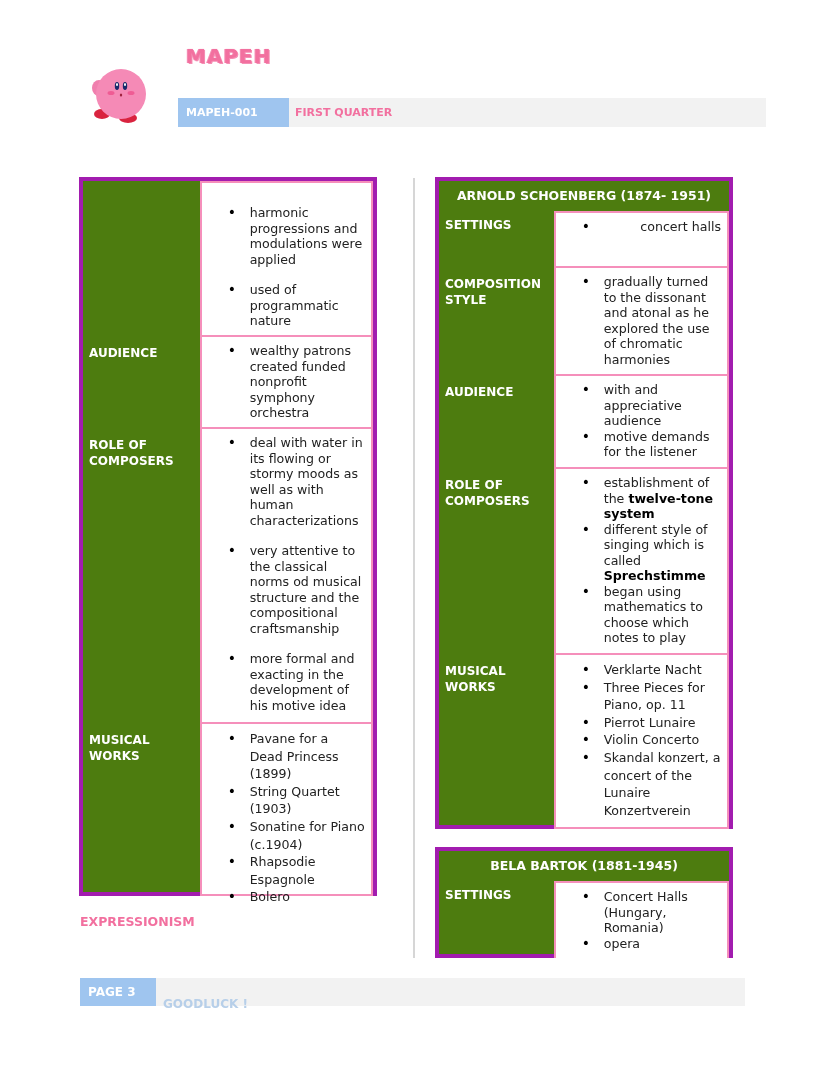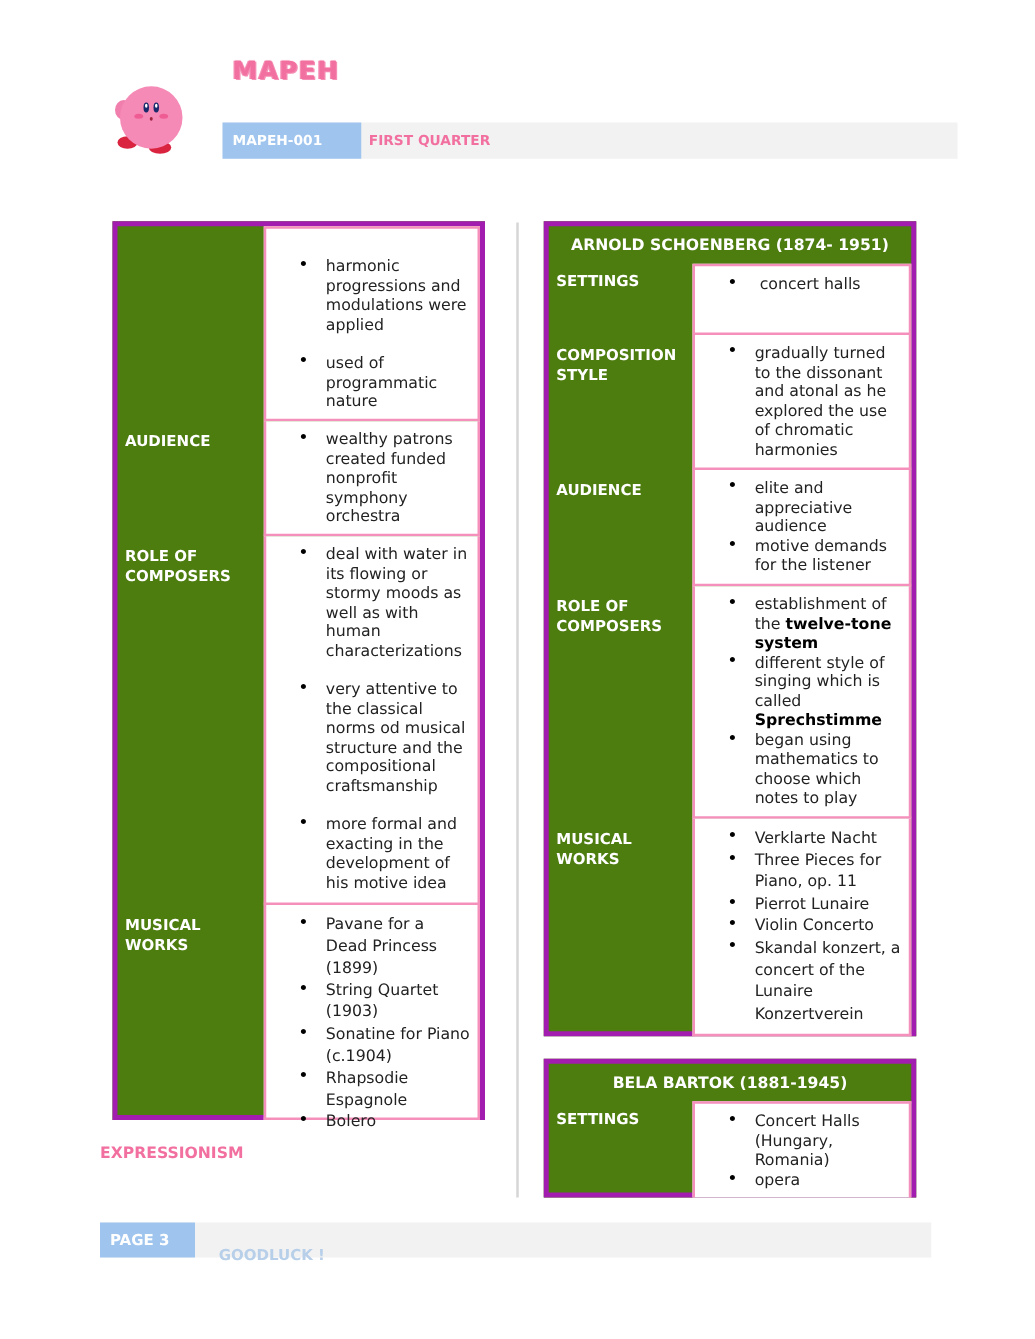--- a/index.html
+++ b/index.html
@@ -25,21 +25,21 @@
   .cell ul { list-style: none; }
   .cell li { position: relative; padding-left: 48px; }
   .cell li::before { content: "\2022"; position: absolute; left: 26px; top: 0; font-size: 14px; color: #000; }
   .cell li.gap { margin-top: 15px; }
   .cell b { font-weight: bold; color: #000; }
   .tbl-head { color: #fff; font-weight: bold; font-size: 12.5px; text-align: center; height: 30px; line-height: 30px; }
 
   .divider { position: absolute; left: 413px; top: 178px; width: 2px; height: 780px; background: #d6d6d6; }
   .section-label { position: absolute; left: 80px; top: 914px; color: #f2709f; font-weight: bold; font-size: 12.5px; }
 
-  .foot-bar { position: absolute; left: 80px; top: 978px; width: 665px; height: 28px; background: #f2f2f2; display: flex; align-items: center; gap: 12px; }
+  .foot-bar { position: absolute; left: 80px; top: 978px; width: 665px; height: 28px; background: #f2f2f2; display: flex; align-items: center; }
   .foot-page { width: 76px; height: 28px; background: #9fc5ef; color: #fff; font-weight: bold; font-size: 12px; display: flex; align-items: center; padding-left: 8px; }
   .foot-msg { color: #b7cfe9; font-weight: bold; font-size: 12px; padding-left: 7px; margin-top: 24px; }
 </style>
 </head>
 <body>
 
 <div class="mascot">
   <svg width="62" height="60" viewBox="0 0 62 60">
     <ellipse cx="12" cy="48" rx="8" ry="5" fill="#d9233f"></ellipse>
     <ellipse cx="38" cy="52" rx="9" ry="5" fill="#d9233f"></ellipse>
@@ -53,21 +53,21 @@
     <ellipse cx="41" cy="27" rx="3.5" ry="2" fill="#ef5c94"></ellipse>
     <ellipse cx="31" cy="29" rx="1.2" ry="1.5" fill="#a0233e"></ellipse>
   </svg>
 </div>
 <div class="title">MAPEH</div>
 <div class="hdr-bar">
   <div class="hdr-code">MAPEH-001</div>
   <div class="hdr-quarter">FIRST QUARTER</div>
 </div>
 
-<div class="tbl" style="left:79px; top:177px; width:298px; height:719px;margin-left:11px;">
+<div class="tbl" style="left:79px; top:177px; width:298px; height:719px;">
   <div class="row" style="height:156px;">
     <div class="lbl" style="width:119px;"></div>
     <div class="cell" style="width:177px; padding-top:22px;">
       <ul>
         <li>harmonic progressions and modulations were applied</li>
         <li class="gap">used of programmatic nature</li>
       </ul>
     </div>
   </div>
   <div class="row" style="height:92px;">
@@ -103,39 +103,39 @@
 </div>
 
 <div class="section-label">EXPRESSIONISM</div>
 
 <div class="divider"></div>
 
 <div class="tbl" style="left:435px; top:177px; width:298px; height:652px;">
   <div class="tbl-head">ARNOLD SCHOENBERG (1874- 1951)</div>
   <div class="row" style="height:57px;">
     <div class="lbl" style="width:117px;">SETTINGS</div>
-    <div class="cell" style="width:179px;">
+    <div class="cell" style="width:179px;text-align:right;">
       <ul>
           <li style="padding-left:52px;">concert halls</li>
         </ul>
     </div>
   </div>
   <div class="row" style="height:108px;">
     <div class="lbl" style="width:117px; padding-top:8px;">COMPOSITION STYLE</div>
     <div class="cell" style="width:179px; border-top:0;">
       <ul>
           <li>gradually turned to the dissonant and atonal as he explored the use of chromatic harmonies</li>
         </ul>
     </div>
   </div>
   <div class="row" style="height:93px;">
     <div class="lbl" style="width:117px; padding-top:8px;">AUDIENCE</div>
     <div class="cell" style="width:179px; border-top:0;">
       <ul>
-        <li>elite and appreciative audience</li>
+        <li>with and appreciative audience</li>
         <li>motive demands for the listener</li>
       </ul>
     </div>
   </div>
   <div class="row" style="height:186px;">
     <div class="lbl" style="width:117px; padding-top:8px;">ROLE OF COMPOSERS</div>
     <div class="cell" style="width:179px; border-top:0;">
       <ul>
         <li><span>establishment of the </span><b>twelve-tone system</b></li>
         <li><span>different style of singing which is called </span><b>Sprechstimme</b></li>

